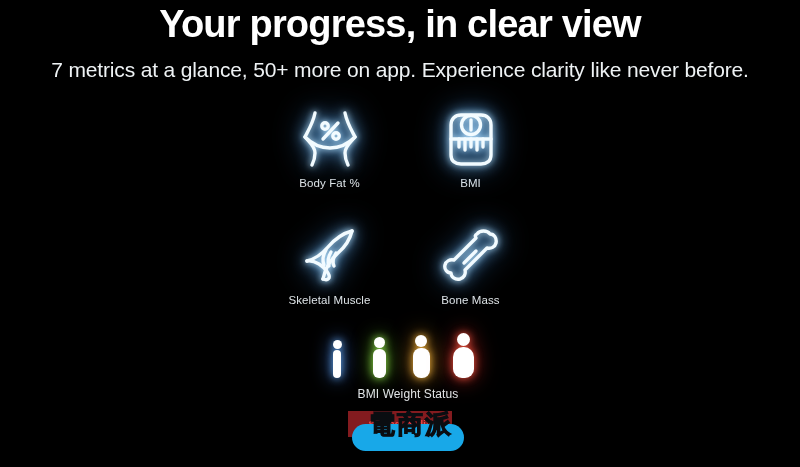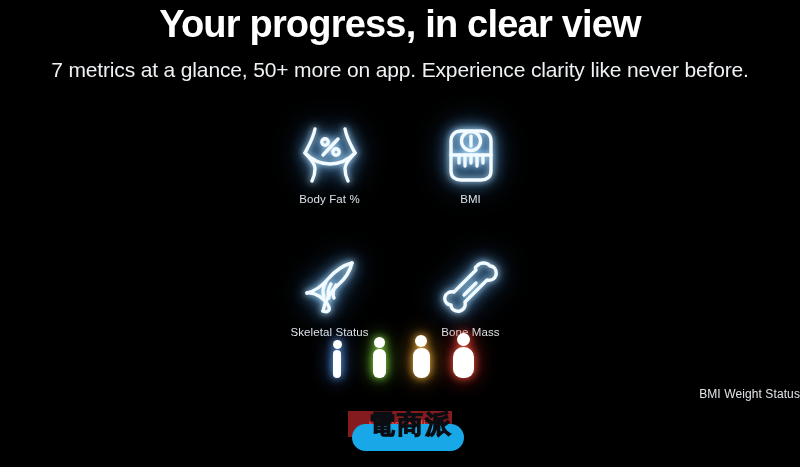--- a/index.html
+++ b/index.html
@@ -36,21 +36,21 @@
   }
 
   
   .grid { position:absolute; left:0; top:108px; width:800px; }
   .row { display:flex; justify-content:center; }
   .row.row2 { margin-top:36px; }
   .cell {
     width:115px;
     display:flex; flex-direction:column; align-items:center;
   }
-  .row1 .cell { margin:16px 13px;align-items:center; }
+  .row1 .cell { margin:0 13px;align-items:center; }
   .row2 .cell { margin:0 13px; }
   .glyph {
     width:66px; height:62px;
     display:flex; align-items:center; justify-content:center;
     filter: drop-shadow(0 0 3px rgba(190,230,255,0.95))
             drop-shadow(0 0 7px rgba(120,195,255,0.7))
             drop-shadow(0 0 14px rgba(70,160,255,0.45));
   }
   .glyph svg { display:block; overflow:visible; }
   .glyph svg * { stroke:#f2fbff; }
@@ -82,21 +82,21 @@
   .f4 .head { width:13px; height:13px; }
   .f4 .body { width:21px; height:31px; border-radius:10px 10px 9px 9px; }
 
   .f1 { filter: drop-shadow(0 0 4px rgba(110,180,255,0.95)) drop-shadow(0 0 9px rgba(70,140,255,0.65)); }
   .f2 { filter: drop-shadow(0 0 4px rgba(150,230,80,0.95))  drop-shadow(0 0 9px rgba(110,200,40,0.6)); }
   .f3 { filter: drop-shadow(0 0 4px rgba(255,190,70,0.95))  drop-shadow(0 0 10px rgba(230,150,30,0.6)); }
   .f4 { filter: drop-shadow(0 0 4px rgba(255,90,70,0.95))   drop-shadow(0 0 10px rgba(220,40,30,0.65)); }
 
   .bmi-cap {
     margin-top:9px;
-    text-align:right;
+    text-align:center;
     font-size:12px;
     color:#e2e6e9;
     letter-spacing:0.1px;
     padding-left:16px;
   }
 
   
   .wm { position:absolute; left:0; top:0; width:800px; height:467px; pointer-events:none; }
   .wm-band {
     position:absolute;
@@ -183,21 +183,21 @@
         <div class="glyph">
           <svg width="56" height="56" viewBox="0 0 56 56" fill="none" stroke-width="3.4" stroke-linecap="round" stroke-linejoin="round">
             <path d="M50 3 C42 5 33 11 26 19 C20 26 13 31 5 33"></path>
             <path d="M50 3 C48 11 43 19 36 25 C28 32 23 41 21 51"></path>
             <path d="M5 33 C13 32 22 38 26 45 C29 50 26 53 21 51"></path>
             <path d="M24 22 C21 27 20 32 22 37"></path>
             <path d="M29 24 C26 29 25 33 27 38"></path>
             <path d="M34 25 C31 30 30 34 32 38"></path>
           </svg>
         </div>
-        <div class="cap">Skeletal Status</div>
+        <div class="cap">Skeletal Muscle</div>
       </div>
 
 
       <div class="cell">
         <div class="glyph">
           <svg width="54" height="54" viewBox="0 0 54 54" fill="none" stroke-width="3.4" stroke-linecap="round" stroke-linejoin="round">
             <path d="M33 5 C36 1 43 1 46 5 C50 5 53 9 52 14 C51 18 47 20 43 19 L21 41 C22 45 20 49 16 50 C11 51 7 48 7 44 C3 44 0 40 1 36 C2 32 6 30 10 31 L32 9 C31 7 31 6 33 5 Z"></path>
             <line x1="20" y1="34" x2="32" y2="22"></line>
           </svg>
         </div>

